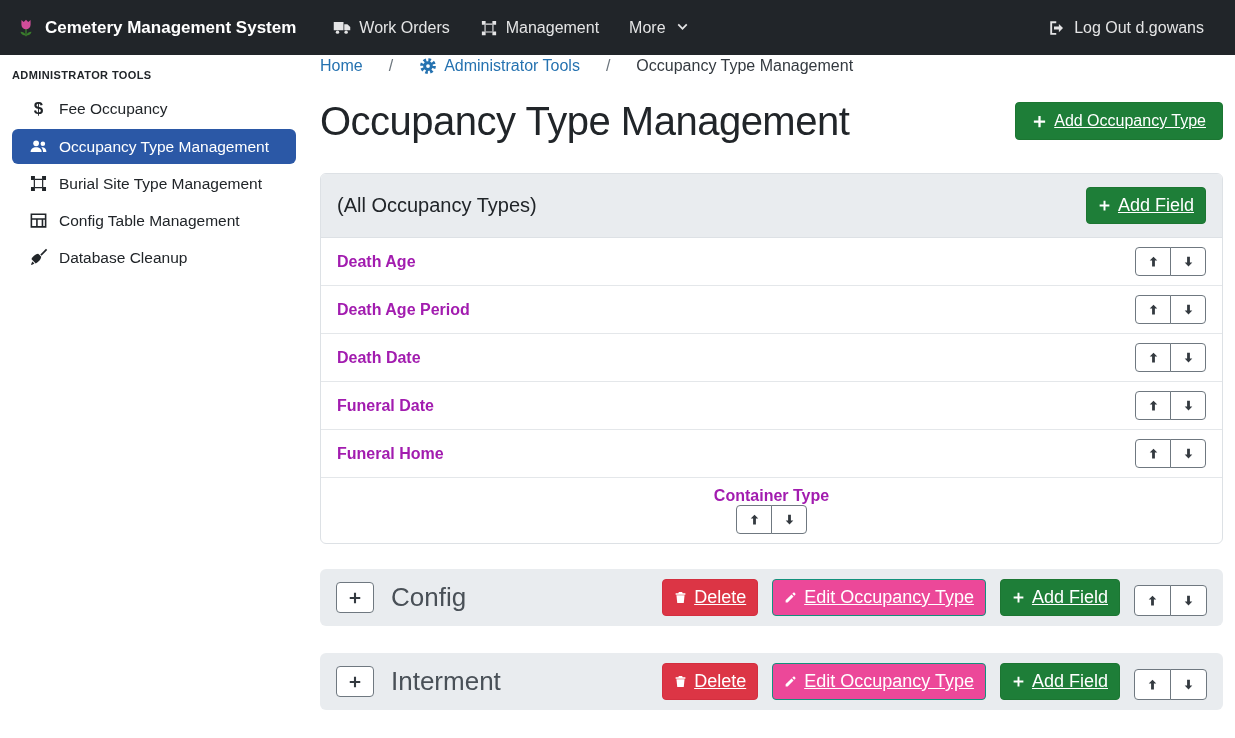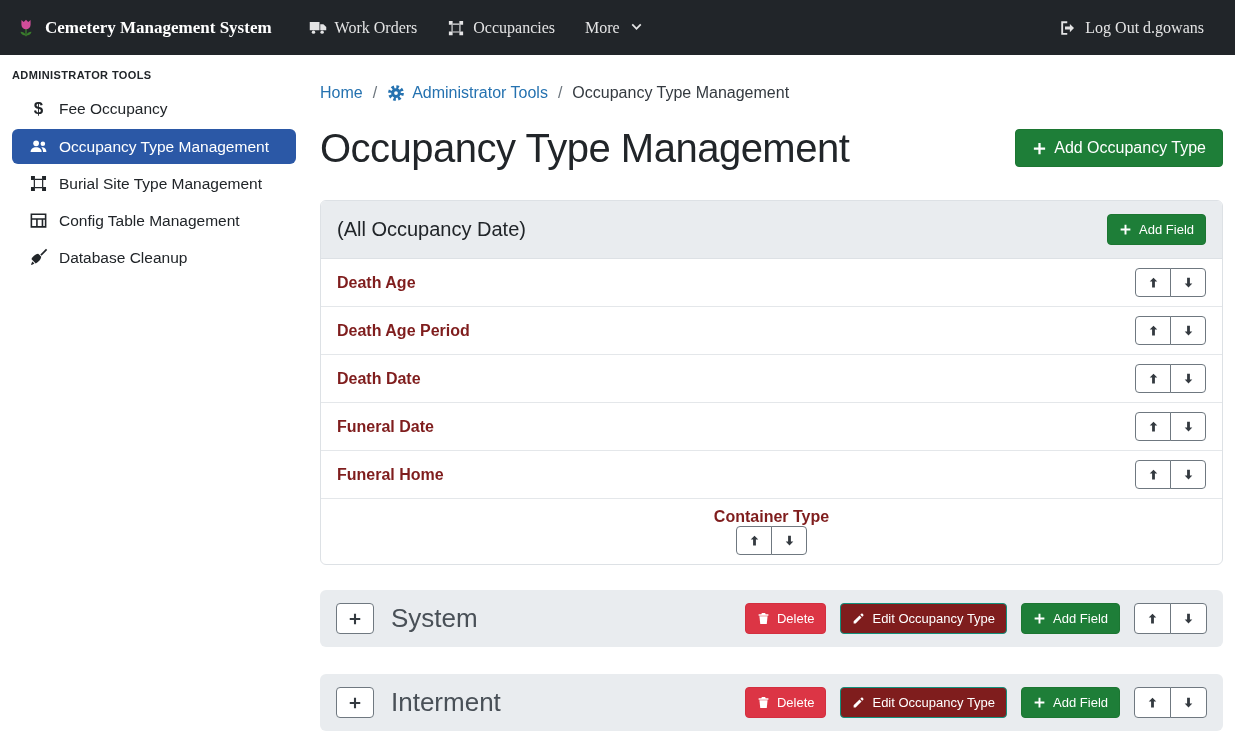--- a/index.html
+++ b/index.html
@@ -5,67 +5,67 @@
   * { box-sizing: border-box; }
   html,body { margin:0; padding:0; }
   body {
     width:1235px; height:738px; overflow:hidden; position:relative;
     font-family:"Liberation Sans","DejaVu Sans",sans-serif;
     background:#fff; color:#212529;
   }
   .ic { width:16px; height:16px; fill:currentColor; display:inline-block; flex:0 0 auto; }
 
   
-  .navbar { height:55px; background:#212529; display:flex; align-items:center; padding:0 16px;font-family:Liberation Serif, serif; }
+  .navbar { height:55px; background:#212529; display:flex; align-items:center; padding:0 16px; }
   .brand { display:flex; align-items:center; gap:9px; color:#fff; font-weight:700; font-size:17px; margin-right:22px; cursor:pointer; }
   .brand .ic { width:20px; height:20px; }
   .nav-item { display:flex; align-items:center; gap:8px; color:rgba(255,255,255,.88); font-size:16px; padding:0 15px; cursor:pointer; }
   .nav-item .ic { width:18px; height:18px; }
   .nav-item .chev { width:13px; height:13px; margin-left:2px; }
   .nav-right { margin-left:auto; }
 
   
   .sidebar { position:absolute; top:55px; left:0; width:308px; }
   .side-head { font-size:11px; font-weight:700; letter-spacing:.4px; color:#212529; padding:14px 12px 8px 12px; }
   .side-item { display:flex; align-items:center; gap:11px; margin:2px 12px; padding:8px 6px 8px 17px; border-radius:6px; font-size:15.5px; color:#212529; cursor:pointer; }
   .side-item .ic { width:19px; height:19px; color:#212529; }
   .ic-dollar { width:19px; text-align:center; font-weight:700; font-size:17px; color:#212529; flex:0 0 auto; }
   .side-item.active { background:#2b58a6; color:#fff; }
   .side-item.active .ic { color:#fff; }
 
   
   .main { position:absolute; top:55px; left:320px; width:903px; }
-  .breadcrumb { display:flex; align-items:center; gap:10px; padding-top:27px; font-size:16px; line-height:22px; }
+  .breadcrumb { display:flex; align-items:center; gap:26px; padding-top:0; font-size:16px; line-height:22px; }
   .bc-link { color:#2572b0; text-decoration:none; cursor:pointer; }
   .bc-sep { color:#6c757d; }
   .bc-current { color:#343a40; }
   .bc-admin { display:inline-flex; align-items:center; gap:7px; cursor:pointer; }
   .bc-admin .ic { width:18px; height:18px; color:#2572b0; }
 
   .title-row { display:flex; align-items:center; justify-content:space-between; margin-top:20px; }
   h1 { margin:0; font-size:40px; font-weight:500; letter-spacing:-.5px; color:#212529; line-height:48px; }
 
   .btn { display:inline-flex; align-items:center; gap:7px; border-radius:4px; border:1px solid transparent;
-         font-family:inherit; cursor:pointer; color:#fff; white-space:nowrap; }
+         font-family:inherit; cursor:pointer; color:#fff; white-space:nowrap;text-decoration:underline; }
   .btn .ic { width:13px; height:13px; }
   .btn-lg { font-size:16px; padding:9px 16px; }
   .btn-lg .ic { width:15px; height:15px; }
-  .btn-sm { font-size:13px; padding:7px 11px; }
+  .btn-sm { font-size:18px; padding:7px 11px; }
   .btn-success { background:#1e7e38; border-color:#1c7632; }
   .btn-danger  { background:#dc3545; border-color:#d32f3f; }
-  .btn-teal    { background:#7f1d1d; border-color:#12917c; }
+  .btn-teal    { background:#ec4899; border-color:#12917c; }
 
   
   .card { margin-top:28px; border:1px solid #dde1e5; border-radius:6px; background:#fff; }
   .card-header { background:#e9ecef; border-bottom:1px solid #dde1e5; border-radius:5px 5px 0 0;
                  padding:13px 16px; display:flex; align-items:center; justify-content:space-between; }
   .card-title { font-size:20px; color:#212529; }
   .field-row { display:flex; align-items:center; justify-content:space-between; padding:9px 16px; border-bottom:1px solid #e4e7ea; }
   .field-row:last-child { border-bottom:none;flex-direction:column; }
-  .field-link { color:#7f1d1d; font-weight:700; font-size:16px; text-decoration:none; cursor:pointer; }
+  .field-link { color:#a21caf; font-weight:700; font-size:16px; text-decoration:none; cursor:pointer; }
 
   .arrow-group { display:inline-flex; }
   .arrow-btn { width:36px; height:29px; background:#fff; border:1px solid #6f7880; color:#343a40;
                display:inline-flex; align-items:center; justify-content:center; padding:0; cursor:pointer; }
   .arrow-btn:first-child { border-radius:4px 0 0 4px; }
   .arrow-btn:last-child  { border-radius:0 4px 4px 0; margin-left:-1px; }
   .arrow-btn .ic { width:13px; height:13px; }
 
   
   .type-section { margin-top:25px; height:57px; background:#e9ecef; border-radius:6px;
@@ -155,21 +155,21 @@
   <div class="nav-item">
     <svg class="ic">
         <use href="#i-truck"></use>
       </svg>
     <span>Work Orders</span>
   </div>
   <div class="nav-item">
     <svg class="ic">
         <use href="#i-frame"></use>
       </svg>
-    <span>Occupancies</span>
+    <span>Management</span>
   </div>
   <div class="nav-item">
     <span>More</span>
     <svg class="ic chev">
         <use href="#i-chevron-down"></use>
       </svg>
   </div>
   <div class="nav-item nav-right">
     <svg class="ic">
         <use href="#i-logout"></use>
@@ -231,21 +231,21 @@
     <button class="btn btn-success btn-lg">
       <svg class="ic">
           <use href="#i-plus"></use>
         </svg>
       <span>Add Occupancy Type</span>
     </button>
   </div>
 
   <section class="card">
     <div class="card-header">
-      <span class="card-title">(All Occupancy Date)</span>
+      <span class="card-title">(All Occupancy Types)</span>
       <button class="btn btn-success btn-sm">
         <svg class="ic">
             <use href="#i-plus"></use>
           </svg>
         <span>Add Field</span>
       </button>
     </div>
 
     <div class="field-row">
       <a class="field-link">Death Age</a>
@@ -338,21 +338,21 @@
       </span>
     </div>
   </section>
 
   <section class="type-section">
     <button class="expand-btn">
       <svg class="ic">
           <use href="#i-plus"></use>
         </svg>
     </button>
-    <span class="section-title">System</span>
+    <span class="section-title">Config</span>
     <div class="section-actions">
       <button class="btn btn-danger btn-sm">
         <svg class="ic">
             <use href="#i-trash"></use>
           </svg>
         <span>Delete</span>
       </button>
       <button class="btn btn-teal btn-sm">
         <svg class="ic">
             <use href="#i-pencil"></use>

